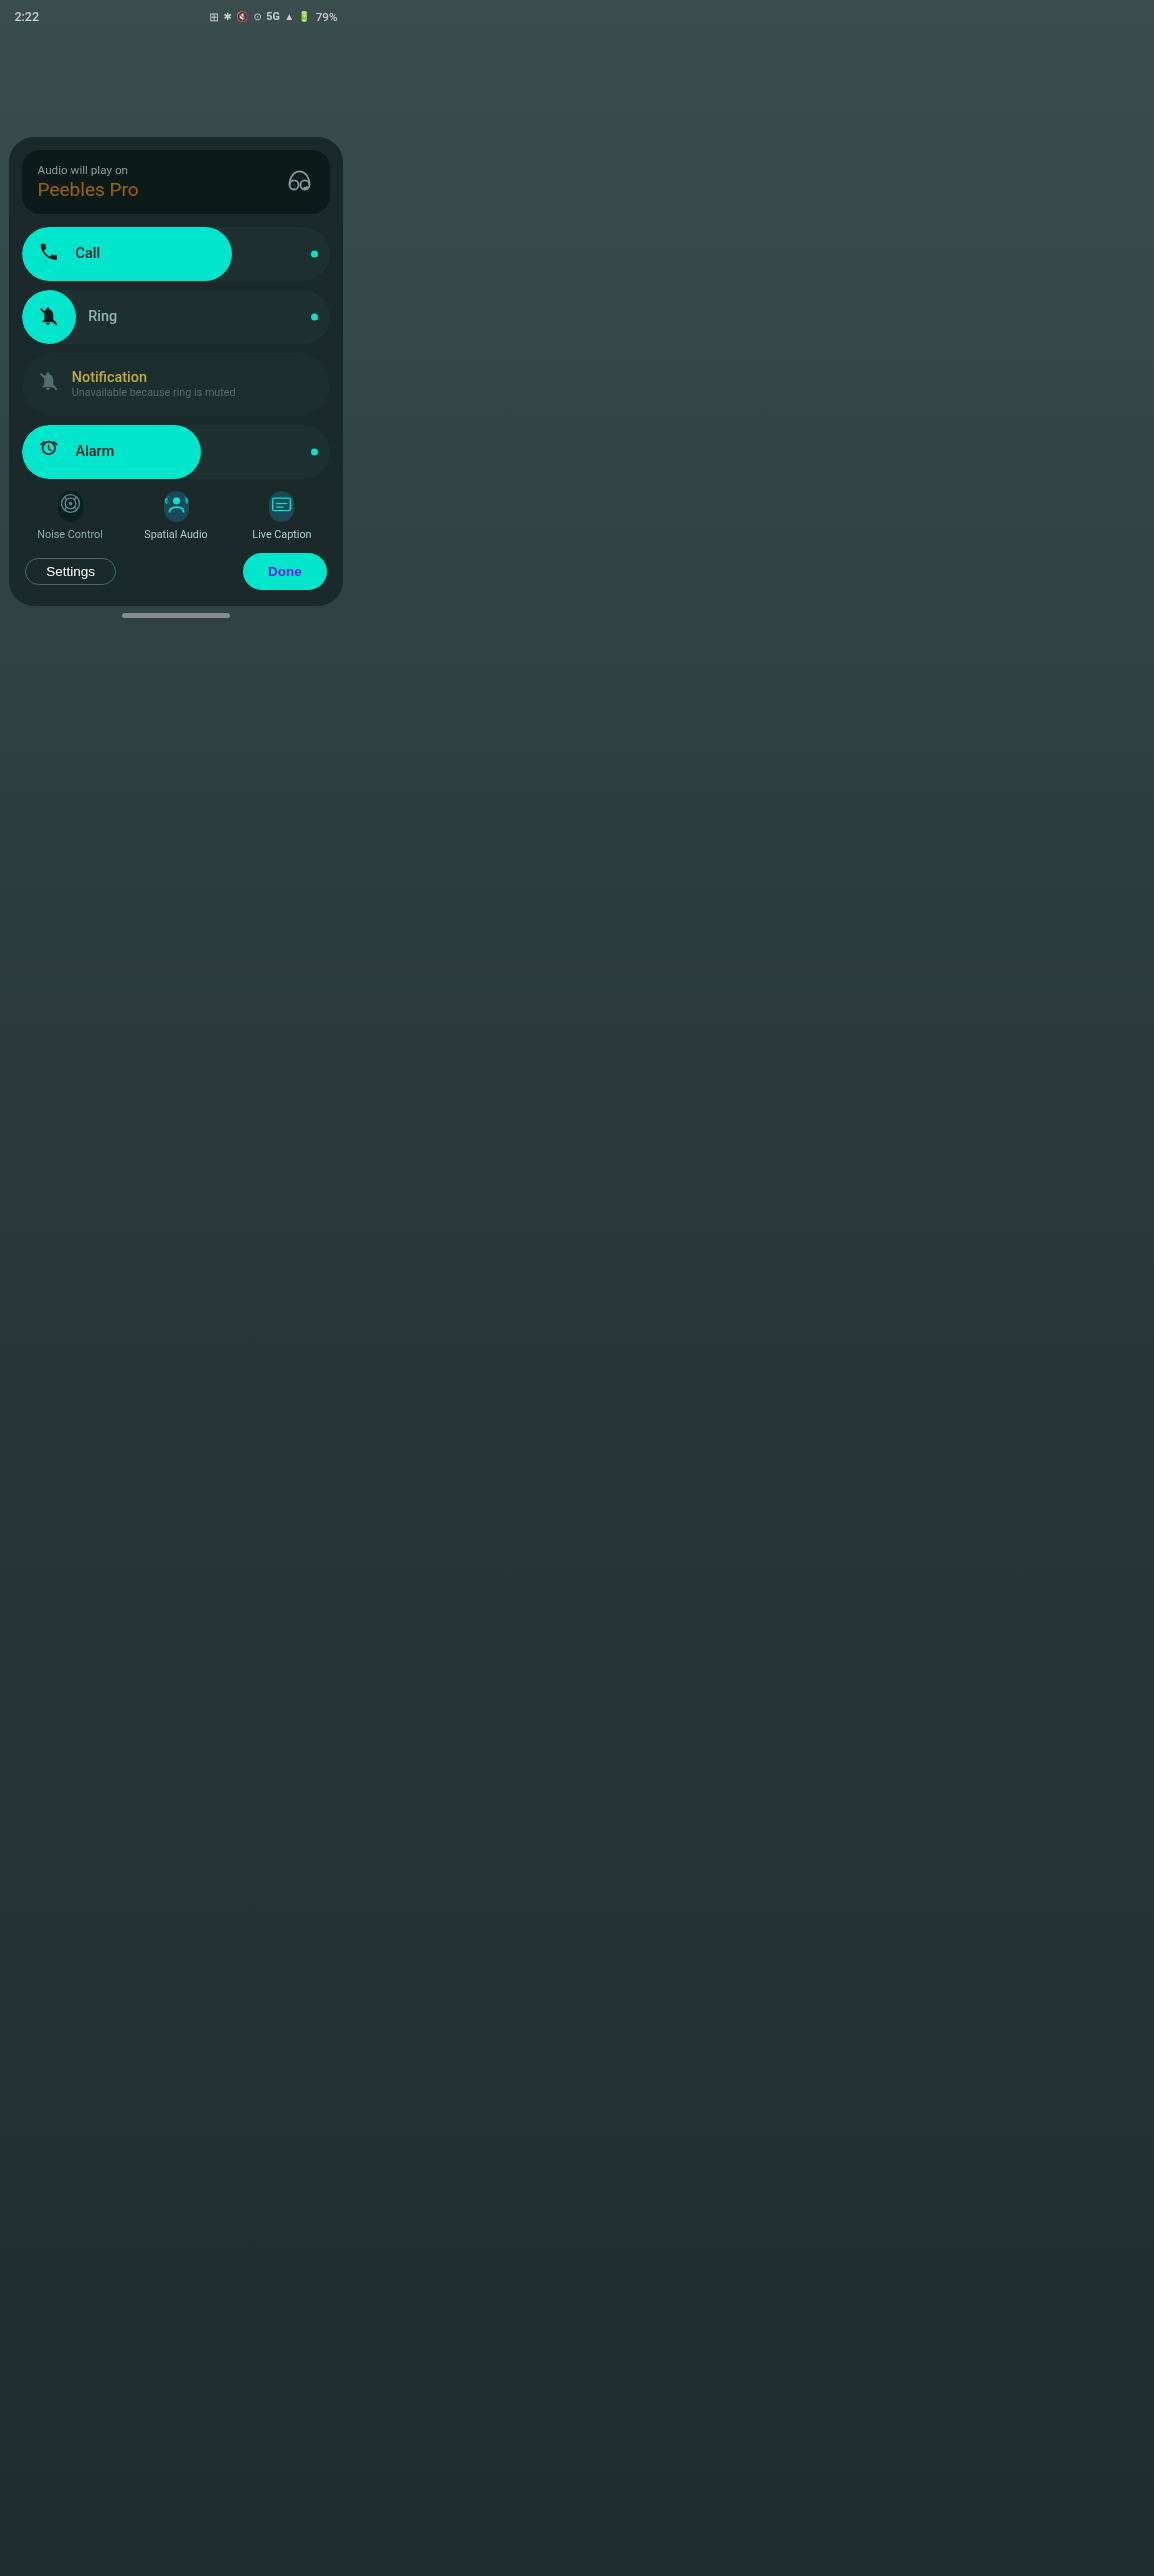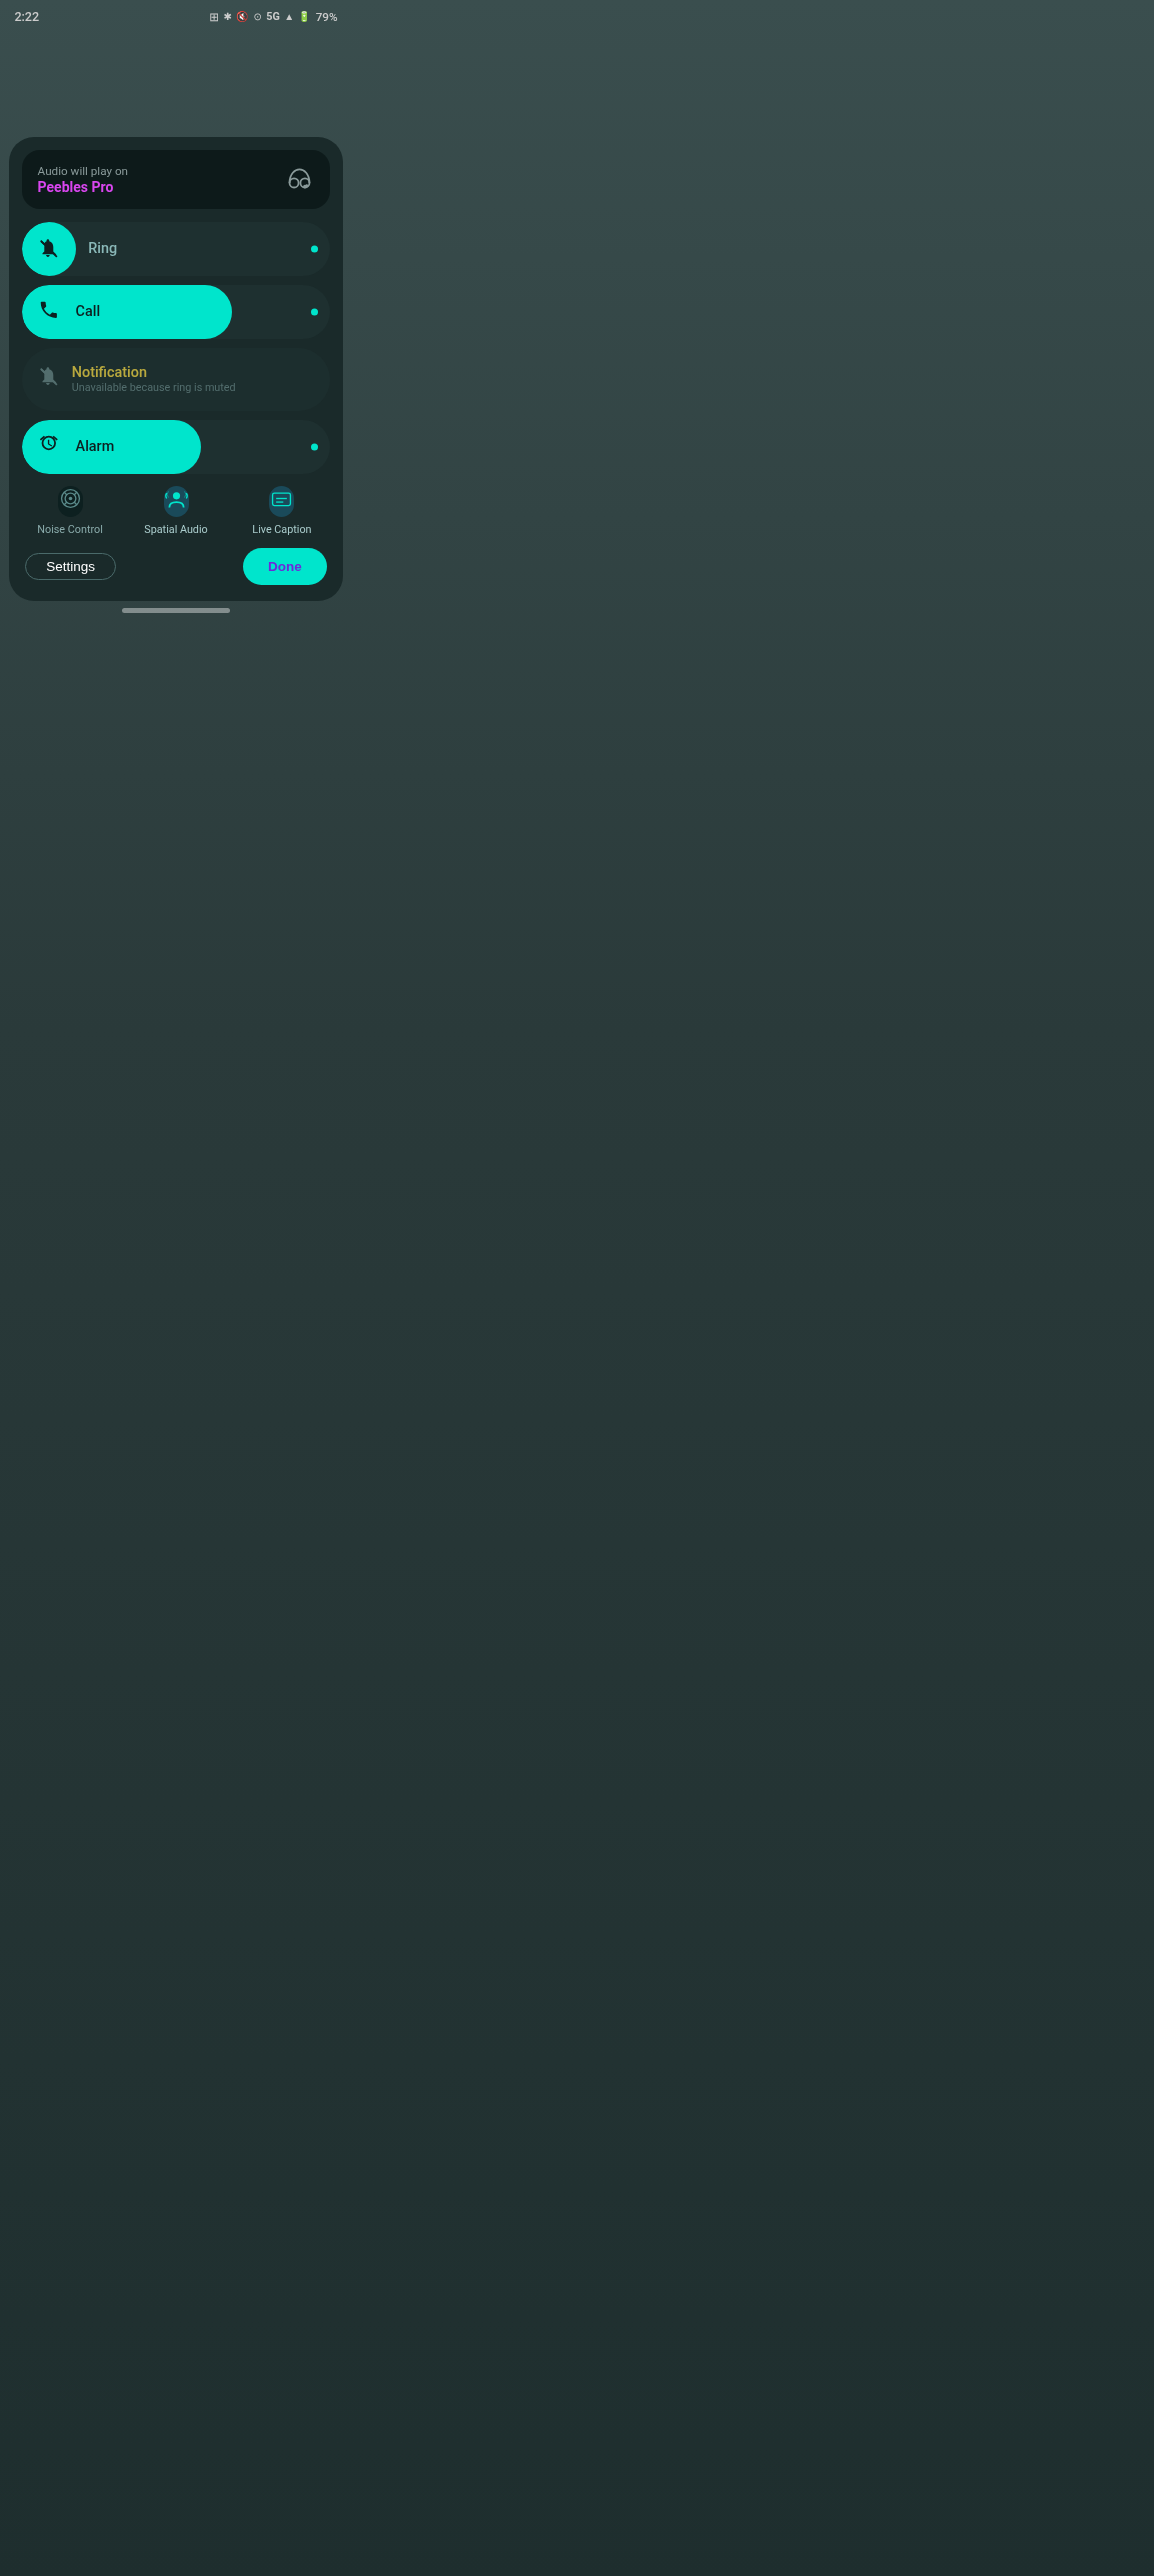--- a/index.html
+++ b/index.html
@@ -74,23 +74,23 @@
       flex-direction: column;
     }
 
     .audio-will-play {
       color: #8a9a9a;
       font-size: 11.7px;
       margin-bottom: 1.8px;
     }
 
     .audio-device-name {
-      color: #d946ef;
-      font-size: 14px;
-      font-weight: 700;
+      color: #a16207;
+      font-size: 19px;
+      font-weight: 400;
     }
 
     .audio-device-icon {
       color: #8a9a9a;
       font-size: 20px;
     }
 
     
     .volume-slider-row {
       background: #1e3030;
@@ -319,40 +319,40 @@
         <circle cx="10" cy="22" r="5" stroke="#8a9a9a" stroke-width="2" fill="none"></circle>
         <circle cx="22" cy="22" r="5" stroke="#8a9a9a" stroke-width="2" fill="none"></circle>
         <path d="M5 22 C5 12 11 7 16 7 C21 7 27 12 27 22" stroke="#8a9a9a" stroke-width="2" fill="none"></path>
         <circle cx="22" cy="26" r="2" fill="#8a9a9a"></circle>
         <circle cx="24" cy="25" r="1.5" fill="#8a9a9a"></circle>
       </svg>
     </div>
   </div>
 
 
+  <div class="volume-slider-row" style="position:relative;">
+    <div class="volume-fill call-fill"></div>
+    <div class="volume-icon">
+      <svg width="21.6" height="21.6" viewBox="0 0 24 24" fill="#0d2020">
+        <path d="M6.6 10.8c1.4 2.8 3.8 5.1 6.6 6.6l2.2-2.2c.3-.3.7-.4 1-.2 1.1.4 2.3.6 3.6.6.6 0 1 .4 1 1V20c0 .6-.4 1-1 1-9.4 0-17-7.6-17-17 0-.6.4-1 1-1h3.5c.6 0 1 .4 1 1 0 1.3.2 2.5.6 3.6.1.3 0 .7-.2 1L6.6 10.8z" fill="#0d2020"></path>
+      </svg>
+    </div>
+    <span class="volume-label">Call</span>
+    <div class="volume-dot"></div>
+  </div>
+
   <div class="volume-slider-row ring-row" style="position:relative; background:#1e3030;">
     <div class="ring-icon-circle">
       <svg width="21.6" height="21.6" viewBox="0 0 24 24" fill="#0d2020">
         <path d="M4.34 2.93L2.93 4.34 7.29 8.7C7.11 9.1 7 9.54 7 10v5l-2 2v1h12.17l1.83 1.83 1.41-1.41L4.34 2.93zM17 15.17V10c0-3.07-1.64-5.64-4.5-6.32V3c0-.83-.67-1.5-1.5-1.5s-1.5.67-1.5 1.5v.68C8.07 4.17 7 5.46 7 7L17 17.17zM11 21c1.1 0 2-.9 2-2H9c0 1.1.9 2 2 2z" fill="#0d2020"></path>
         <line x1="3" y1="3" x2="21" y2="21" stroke="#0d2020" stroke-width="2"></line>
       </svg>
     </div>
     <span class="volume-label" style="margin-left:12.6px;color:#8ab8b8;">Ring</span>
     <div class="volume-dot" style="right:12.6px;"></div>
-  </div>
-
-  <div class="volume-slider-row" style="position:relative;">
-    <div class="volume-fill call-fill"></div>
-    <div class="volume-icon">
-      <svg width="21.6" height="21.6" viewBox="0 0 24 24" fill="#0d2020">
-        <path d="M6.6 10.8c1.4 2.8 3.8 5.1 6.6 6.6l2.2-2.2c.3-.3.7-.4 1-.2 1.1.4 2.3.6 3.6.6.6 0 1 .4 1 1V20c0 .6-.4 1-1 1-9.4 0-17-7.6-17-17 0-.6.4-1 1-1h3.5c.6 0 1 .4 1 1 0 1.3.2 2.5.6 3.6.1.3 0 .7-.2 1L6.6 10.8z" fill="#0d2020"></path>
-      </svg>
-    </div>
-    <span class="volume-label">Call</span>
-    <div class="volume-dot"></div>
   </div>
 
   <div class="notification-row">
     <div class="notification-icon">
       <svg width="21.6" height="21.6" viewBox="0 0 24 24" fill="#6a8a8a">
         <path d="M4.34 2.93L2.93 4.34 7.29 8.7C7.11 9.1 7 9.54 7 10v5l-2 2v1h12.17l1.83 1.83 1.41-1.41L4.34 2.93zM17 15.17V10c0-3.07-1.64-5.64-4.5-6.32V3c0-.83-.67-1.5-1.5-1.5s-1.5.67-1.5 1.5v.68C8.07 4.17 7 5.46 7 7L17 17.17zM11 21c1.1 0 2-.9 2-2H9c0 1.1.9 2 2 2z" fill="#6a8a8a"></path>
         <line x1="3" y1="3" x2="21" y2="21" stroke="#6a8a8a" stroke-width="2"></line>
       </svg>
     </div>
     <div class="notification-text">

